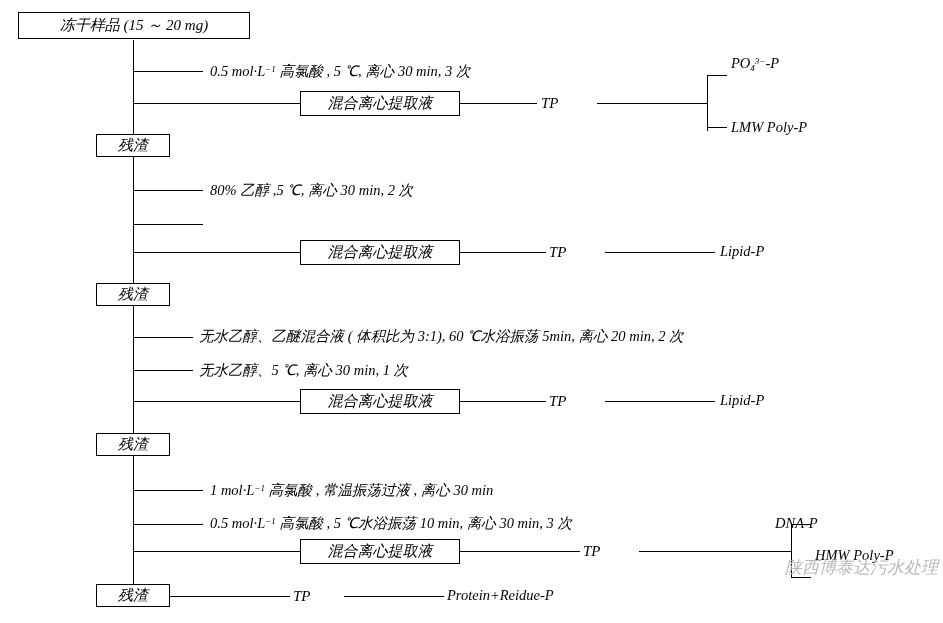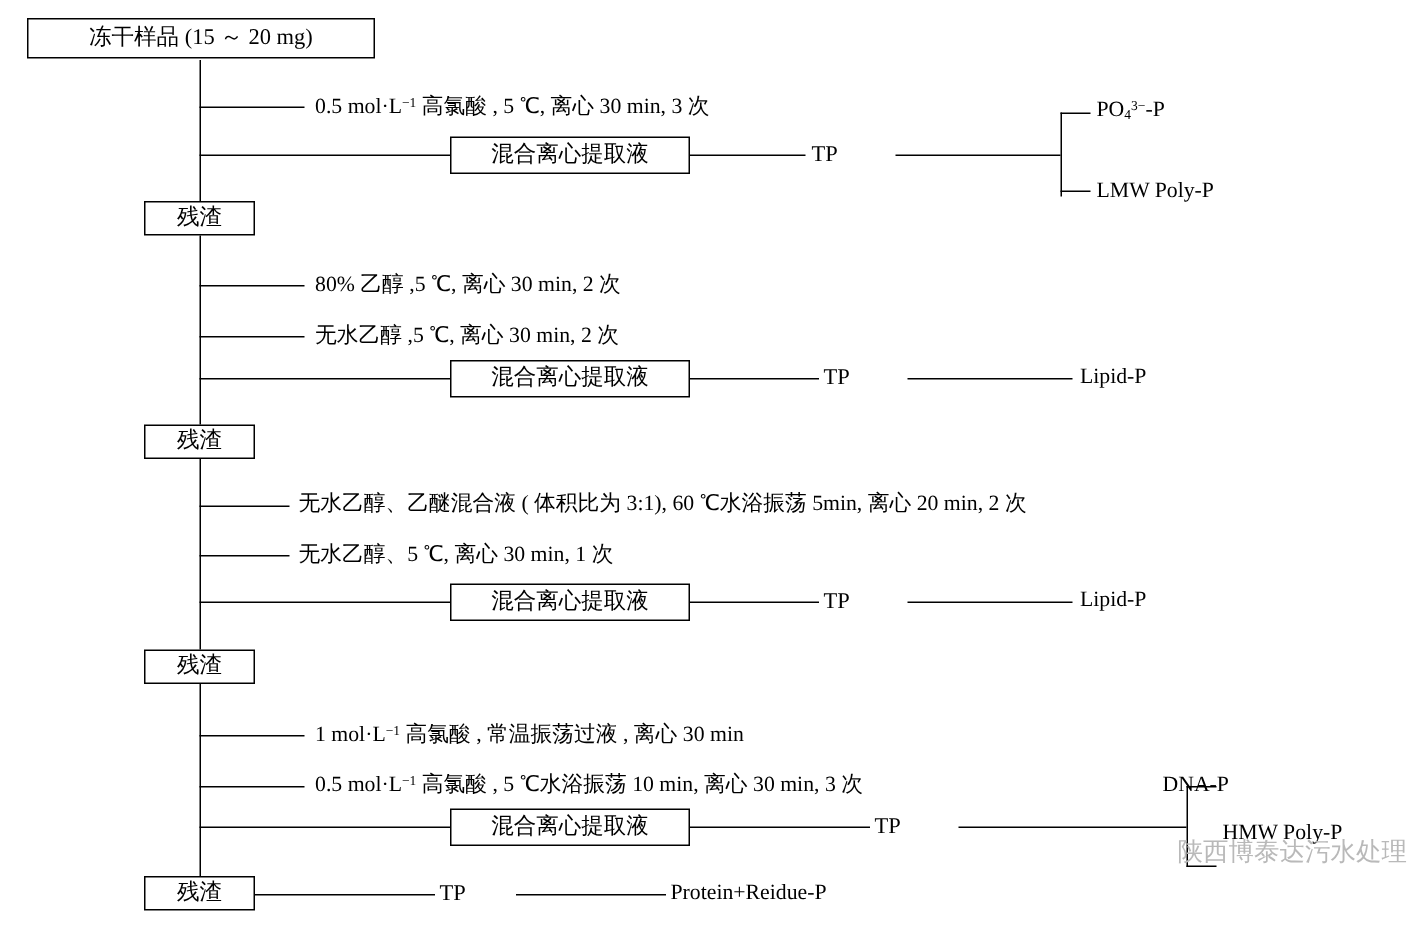--- a/index.html
+++ b/index.html
@@ -4,21 +4,21 @@
 <style>
   html,body{margin:0;padding:0;}
   body{
     width:943px;height:623px;
     background:#ffffff;
     font-family:"Liberation Serif", serif;
     color:#000;
     position:relative;
     overflow:hidden;
   }
-  #canvas{position:absolute;left:0;top:0;width:943px;height:538px;}
+  #canvas{position:absolute;left:0;top:0;width:943px;height:538px;font-style:italic;}
   .node{
     position:absolute;
     border:1px solid #000;
     background:#fff;
     font-size:15px;
     line-height:1;
     display:flex;align-items:center;justify-content:center;
     white-space:nowrap;
     box-sizing:border-box;
   }
@@ -65,32 +65,31 @@
   <div class="node" style="left:300px;top:91px;width:160px;height:25px;">
     <span>混合离心提取液</span>
   </div>
   <div class="hline" style="left:460px;top:103px;width:77px;"></div>
   <div class="lbl tp" style="left:541px;top:96px;">TP</div>
   <div class="hline" style="left:597px;top:103px;width:110px;"></div>
 
   <div class="vline" style="left:707px;top:75px;height:56px;"></div>
   <div class="hline" style="left:707px;top:75px;width:20px;"></div>
   <div class="hline" style="left:707px;top:127px;width:20px;"></div>
-  <div class="lbl" style="left:731px;top:66px;">PO<sub>4</sub><sup>3−</sup>-P</div>
+  <div class="lbl" style="left:731px;top:56px;">PO<sub>4</sub><sup>3−</sup>-P</div>
   <div class="lbl" style="left:731px;top:120px;">LMW Poly-P</div>
 
   <div class="node" style="left:96px;top:134px;width:74px;height:23px;">
     <span>残渣</span>
   </div>
 
   <div class="hline" style="left:133px;top:190px;width:70px;"></div>
   <div class="lbl" style="left:210px;top:183px;">80% 乙醇 ,5 ℃, 离心 30 min, 2 次</div>
 
   <div class="hline" style="left:133px;top:224px;width:70px;"></div>
-  <div class="lbl" style="left:210px;top:217px;">无水乙醇 ,5 ℃, 离心 30 min, 2 次</div>
 
   <div class="hline" style="left:133px;top:252px;width:167px;"></div>
   <div class="node" style="left:300px;top:240px;width:160px;height:25px;">
     <span>混合离心提取液</span>
   </div>
   <div class="hline" style="left:460px;top:252px;width:86px;"></div>
   <div class="lbl tp" style="left:549px;top:245px;">TP</div>
   <div class="hline" style="left:605px;top:252px;width:110px;"></div>
   <div class="lbl" style="left:720px;top:244px;">Lipid-P</div>
 

